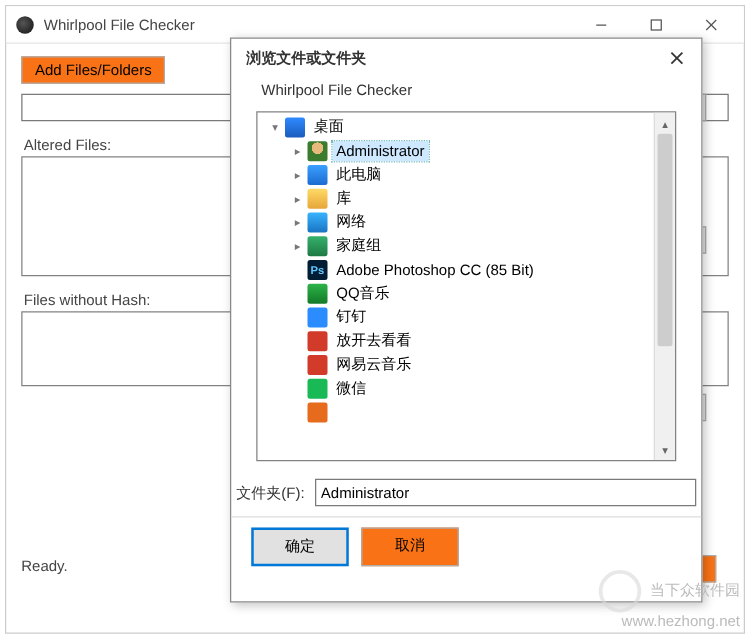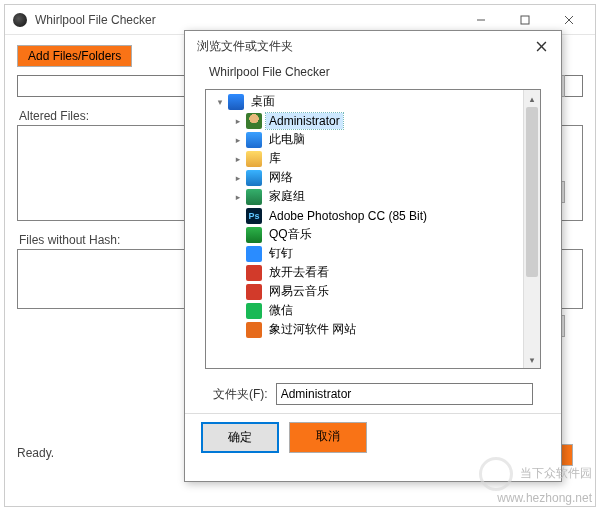--- a/index.html
+++ b/index.html
@@ -29,41 +29,41 @@
   .exit-btn { position: absolute; right: 22px; bottom: 40px; }
 
   .side-btn { position: absolute; right: 30px; background: #e1e1e1; border: 1px solid #adadad; padding: 3px 10px; min-width: 58px; text-align: center; }
   .side1 { top: 70px; }
   .side2 { top: 176px; }
   .side3 { top: 310px; }
 
   
   .dialog { position: absolute; top: 30px; left: 184px; width: 378px; height: 452px; background: #fff; border: 1px solid #888; box-shadow: 2px 2px 8px rgba(0,0,0,0.25); display: flex; flex-direction: column; }
   .dlg-title { height: 30px; display: flex; align-items: center; padding: 0 6px 0 12px; }
-  .dlg-title .t { flex: 1; color: #333; }
+  .dlg-title .t { flex: 1; color: #333; font-weight: bold; }
   .close-x { width: 28px; height: 28px; display: flex; align-items: center; justify-content: center; }
   .dlg-sub { padding: 4px 24px 10px; color: #333; }
 
   .tree-wrap { margin: 0 20px; border: 1px solid #828282; height: 280px; position: relative; overflow: hidden; background: #fff; }
   .tree { position: absolute; inset: 0 17px 0 0; overflow: hidden; }
   .tree ul { list-style: none; margin: 0; padding: 0; }
   .tree > ul { padding: 2px 0; }
   .node { display: flex; align-items: center; height: 19px; }
   .node .exp { width: 12px; height: 12px; margin: 0 2px; display: flex; align-items: center; justify-content: center; color: #777; font-size: 9px; }
   .node .ico { width: 16px; height: 16px; margin-right: 4px; display: flex; align-items: center; justify-content: center; border-radius: 2px; }
   .node .lbl { padding: 1px 3px; white-space: nowrap; }
   .node.selected .lbl { background: #cde8ff; outline: 1px dotted #7bb; }
   .indent-1 { padding-left: 6px; }
   .indent-2 { padding-left: 24px; }
   .tree-scroll { position: absolute; right: 0; top: 0; bottom: 0; width: 17px; background: #f0f0f0; border-left: 1px solid #ddd; }
   .tree-scroll .arrow { height: 17px; display: flex; align-items: center; justify-content: center; color: #666; font-size: 9px; }
   .tree-scroll .track { position: absolute; top: 17px; bottom: 17px; left: 0; right: 0; }
   .tree-scroll .thumb { position: absolute; left: 2px; right: 2px; top: 0; height: 170px; background: #cdcdcd; border-radius: 2px; }
 
-  .folder-row { display: flex; align-items: center; padding: 14px 28px 8px; gap: 8px; }
+  .folder-row { display: flex; align-items: center; padding: 14px 4px 8px; gap: 8px; }
   .folder-row .lab { white-space: nowrap; color: #333; }
   .folder-row input { flex: 1; }
 
   .dlg-buttons { border-top: 1px solid #ddd; padding: 8px 16px; display: flex; justify-content: flex-start; gap: 10px; }
   .dlg-buttons .btn { min-width: 78px; padding: 5px 10px; }
   .dlg-buttons .btn.primary { border: 2px solid #0078d7; background: #e1e1e1; }
 
   
   .watermark { position: absolute; right: 8px; bottom: 6px; color: #bbb; font-size: 11px; text-align: right; line-height: 14px; pointer-events: none; }
   .watermark .logo { display: inline-block; width: 34px; height: 34px; border: 3px solid #d8d8d8; border-radius: 50%; vertical-align: middle; margin-right: 4px; opacity: .6; }
@@ -226,21 +226,20 @@
                 <div class="node indent-2">
                   <span class="exp"></span>
                   <span class="ico ic-wc"></span>
                   <span class="lbl">微信</span>
                 </div>
               </li>
               <li>
                 <div class="node indent-2">
                   <span class="exp"></span>
                   <span class="ico ic-orange"></span>
-                  <span class="lbl">象过河软件 网站</span>
                 </div>
               </li>
             </ul>
         </li>
       </ul>
     </div>
     <div class="tree-scroll">
       <div class="arrow">▴</div>
       <div class="track">
           <div class="thumb"></div>

